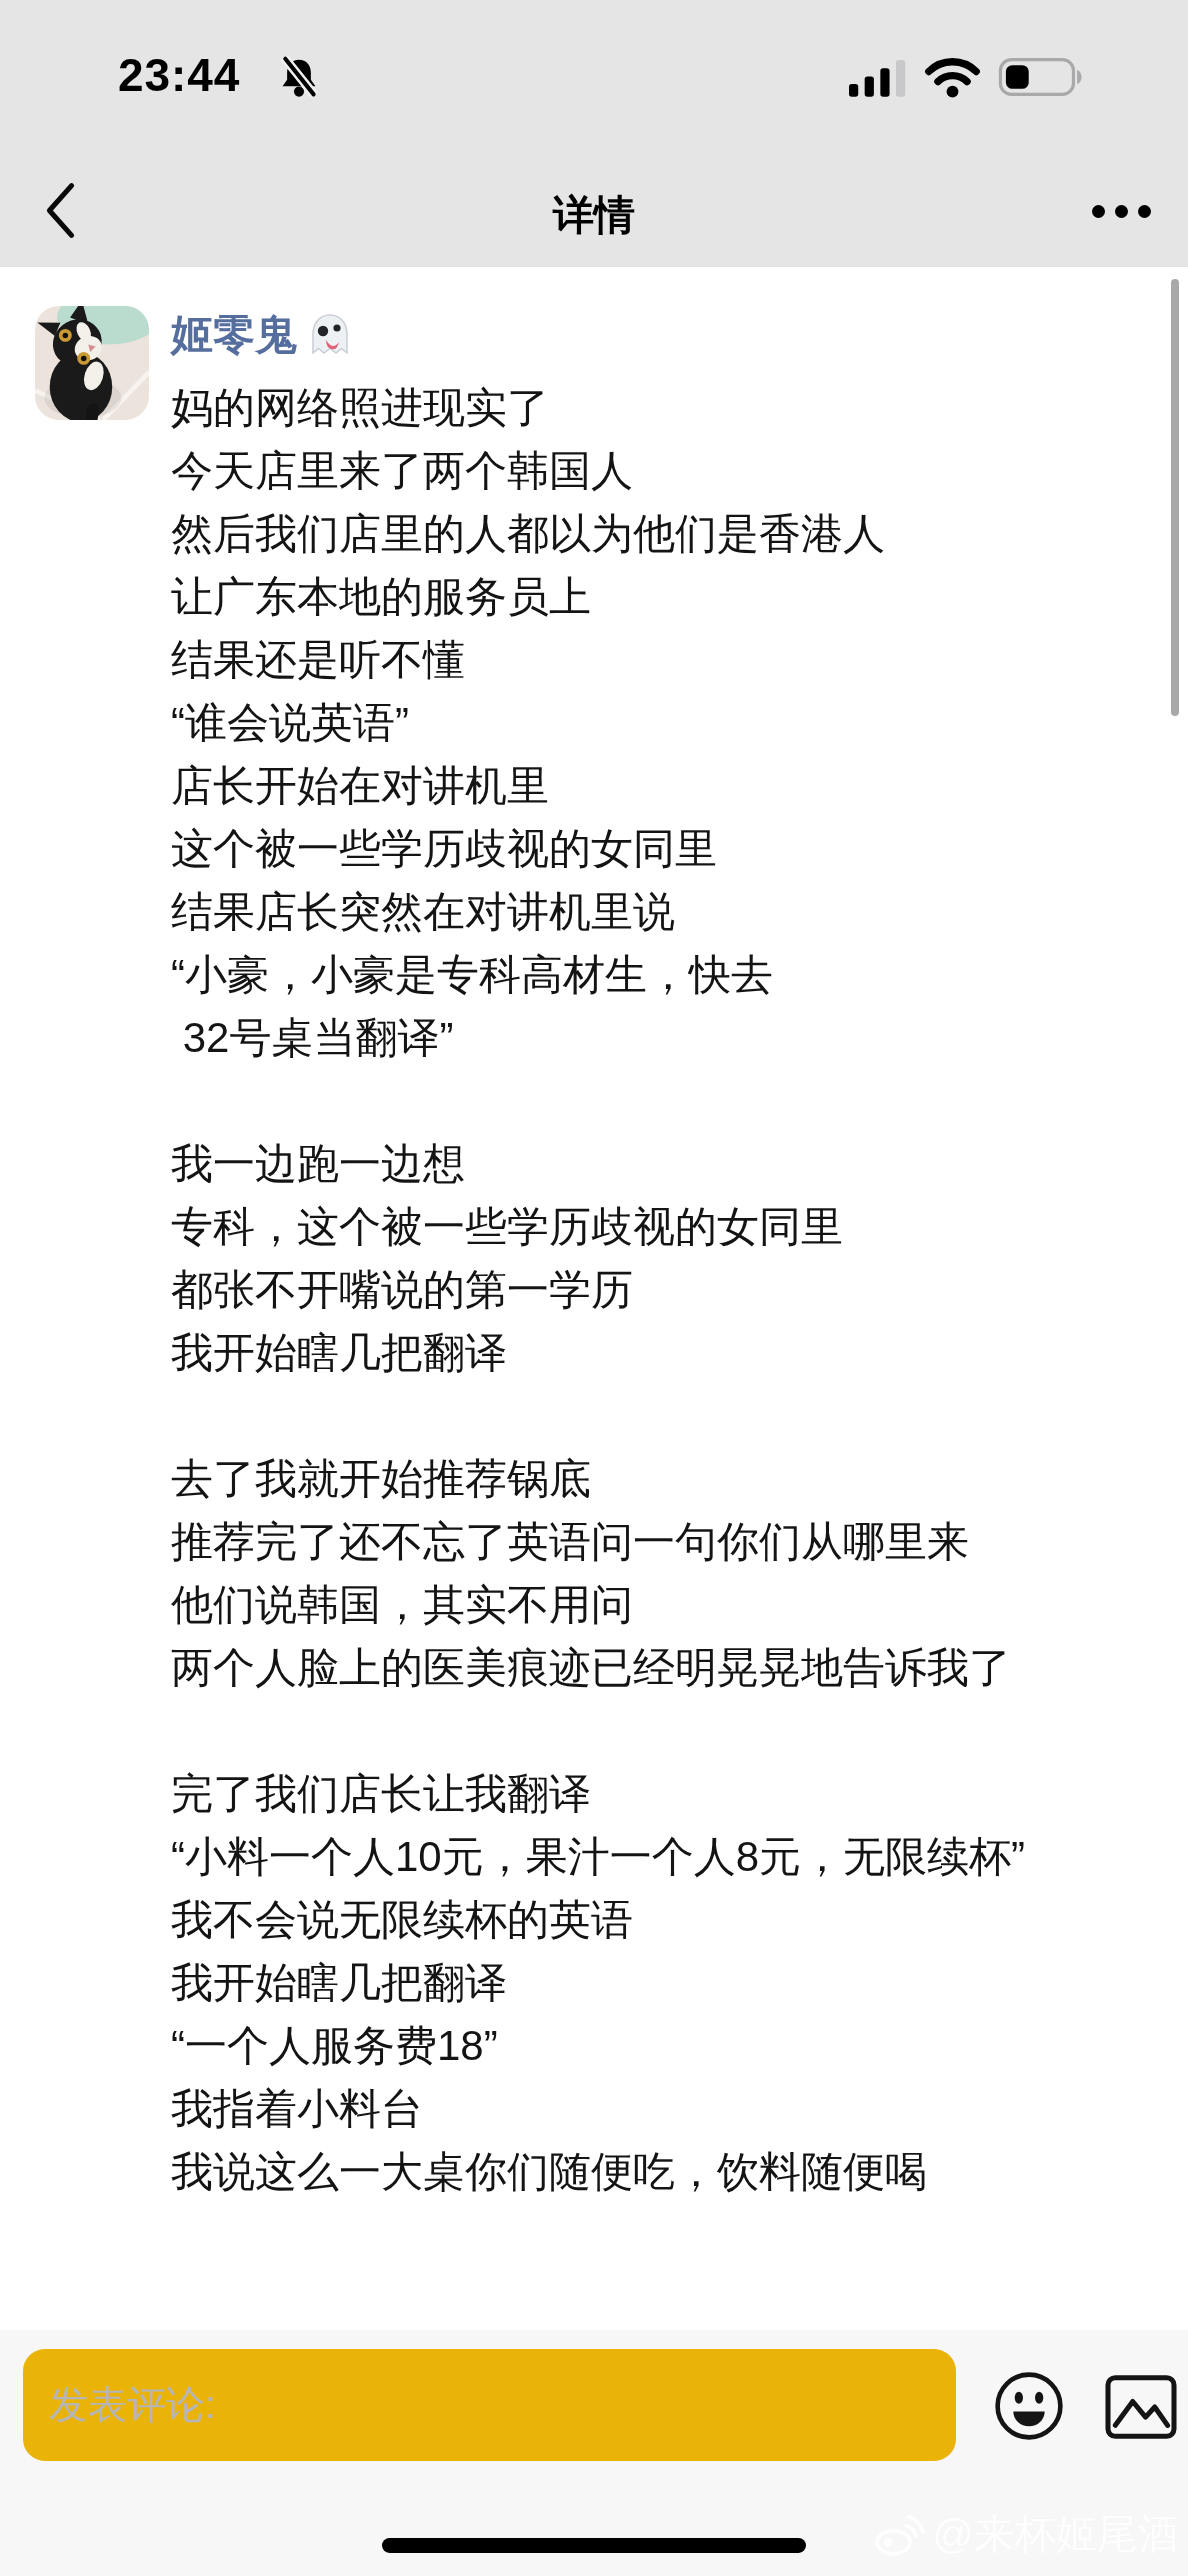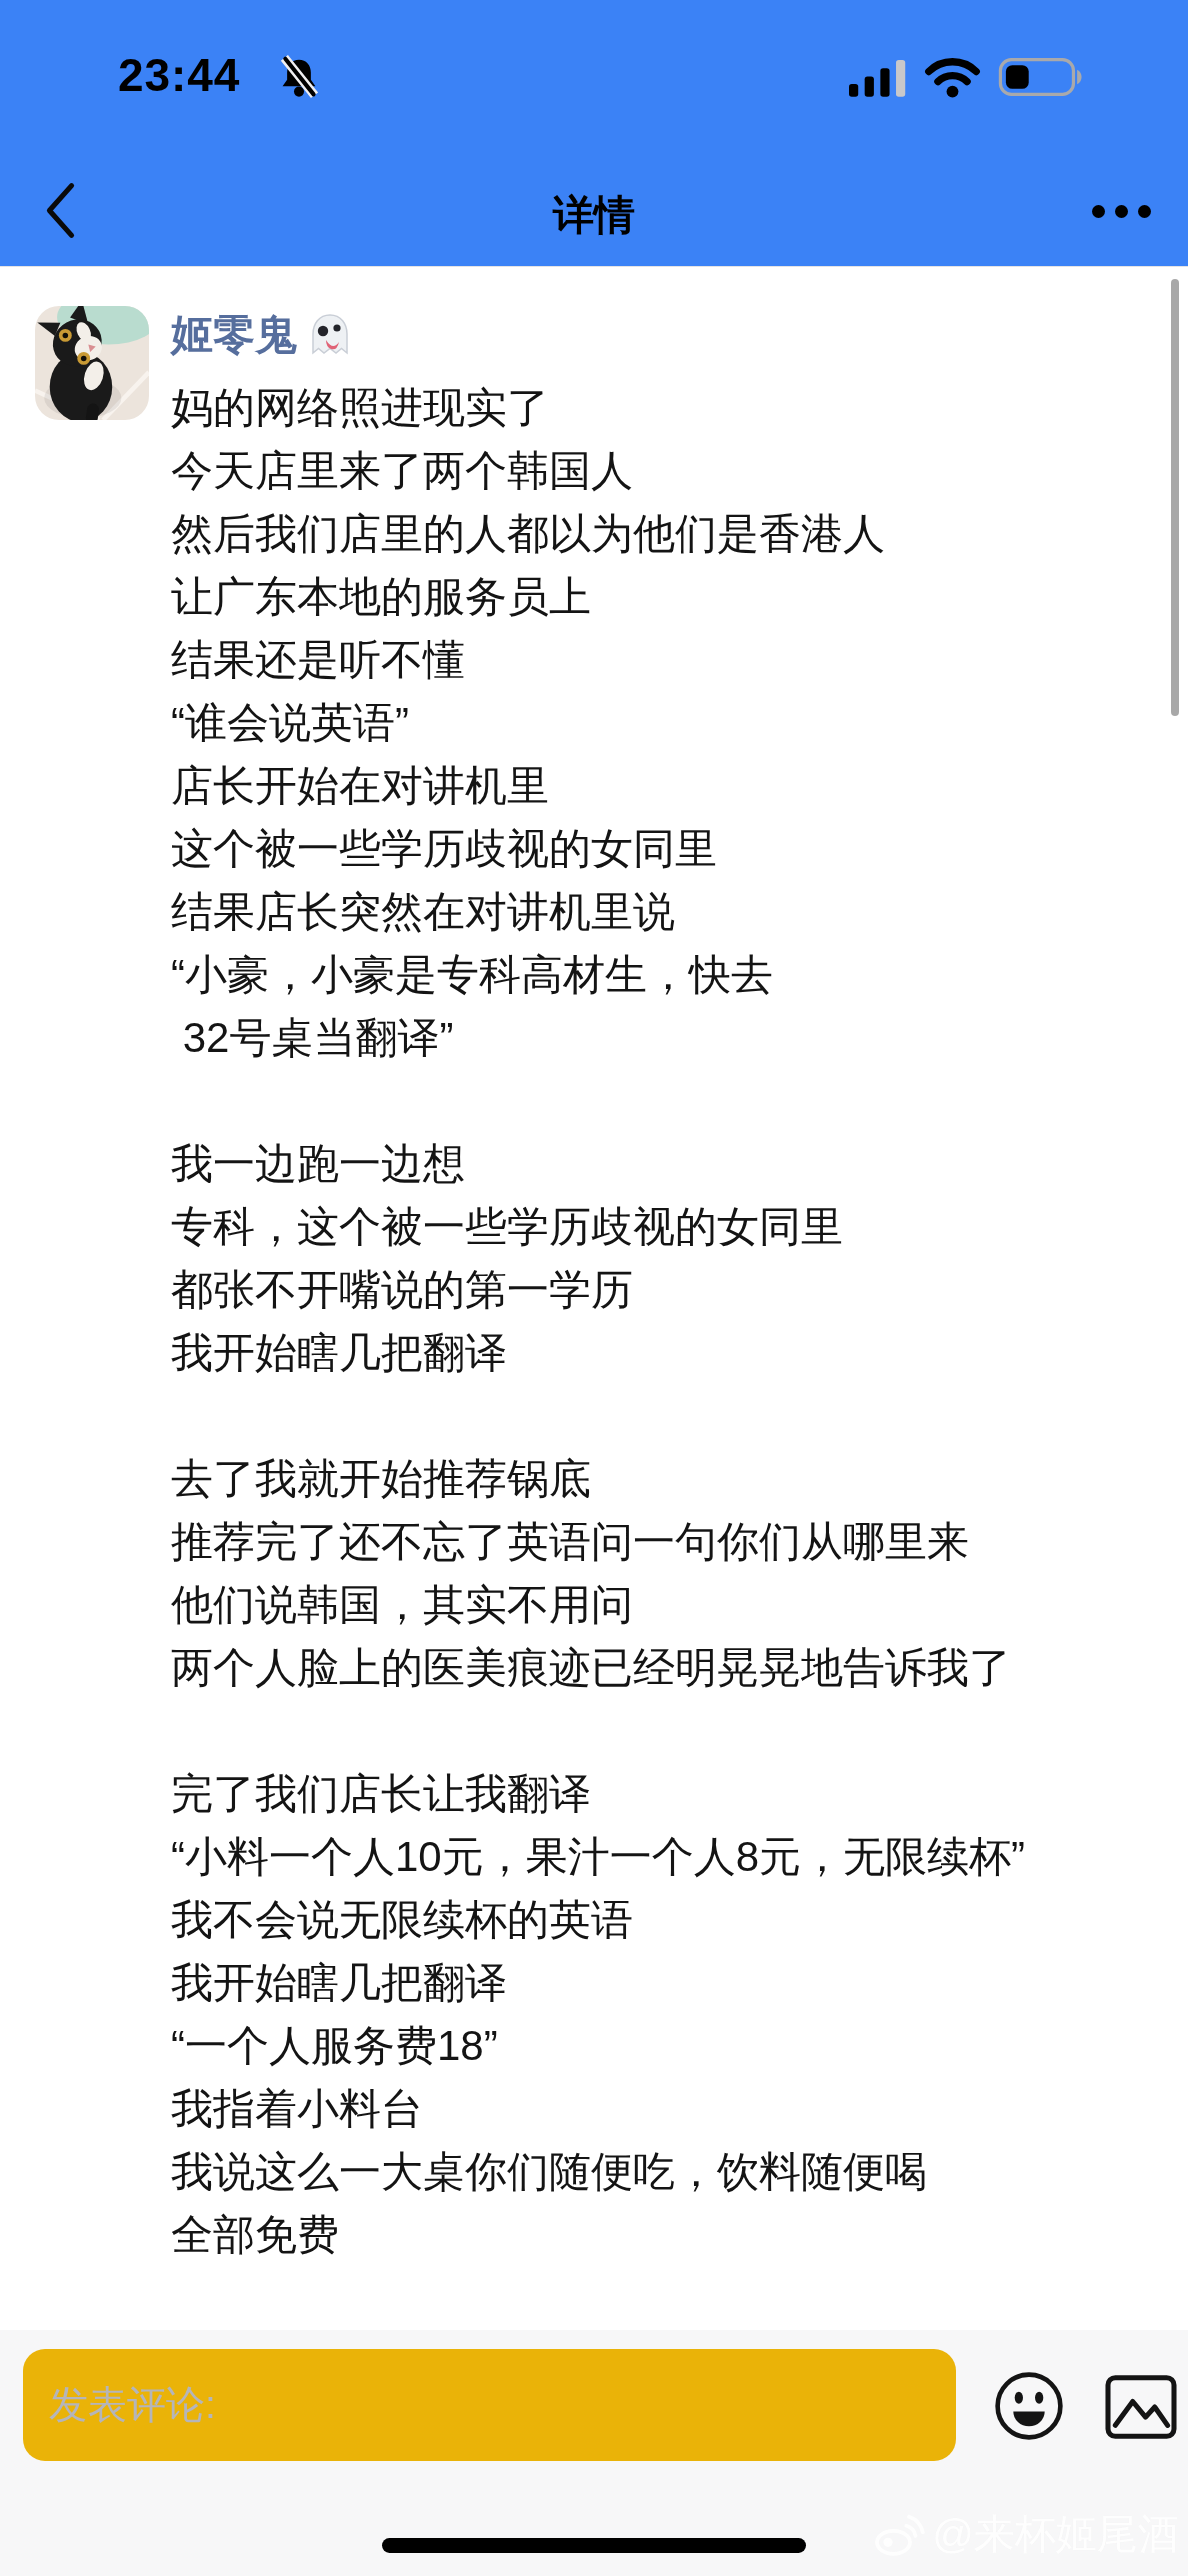--- a/index.html
+++ b/index.html
@@ -2,21 +2,21 @@
 <html style="font-size:14.7px"><head>
 <meta charset="utf-8">
 <style>
   html,body{margin:0;padding:0;}
   body{width:1188px;height:2576px;position:relative;overflow:hidden;
        font-family:"Liberation Sans","DejaVu Sans",sans-serif;background:#ffffff;}
   .screen{position:absolute;inset:0;}
 
   
   .header{position:absolute;left:0;top:0;width:1188px;height:267px;
-          background:#3b82f6;border-bottom:0.9px solid #e3e3e5;box-sizing:border-box;}
+          background:#e5e5e5;border-bottom:0.9px solid #e3e3e5;box-sizing:border-box;}
   .time{position:absolute;left:118px;top:48px;font-size:46px;font-weight:700;color:#000;letter-spacing:0.9px;}
   .bell{position:absolute;left:278px;top:55px;}
   .status-right{position:absolute;right:103px;top:53px;display:flex;align-items:center;gap:16.6px;height:48px;}
 
   .nav-back{position:absolute;left:42px;top:181px;width:37px;height:59px;cursor:pointer;}
   .nav-title{position:absolute;left:0;top:188px;width:1188px;text-align:center;
              font-size:41px;font-weight:700;color:#000;}
   .nav-more{position:absolute;right:37px;top:205px;display:flex;gap:10px;cursor:pointer;}
   .nav-more i{width:13px;height:13px;border-radius:50%;background:#000;display:block;}
 
@@ -156,21 +156,20 @@
         <div class="post-line">他们说韩国，其实不用问</div>
         <div class="post-line">两个人脸上的医美痕迹已经明晃晃地告诉我了</div>
         <div class="post-line">&nbsp;</div>
         <div class="post-line">完了我们店长让我翻译</div>
         <div class="post-line">“小料一个人10元，果汁一个人8元，无限续杯”</div>
         <div class="post-line">我不会说无限续杯的英语</div>
         <div class="post-line">我开始瞎几把翻译</div>
         <div class="post-line">“一个人服务费18”</div>
         <div class="post-line">我指着小料台</div>
         <div class="post-line">我说这么一大桌你们随便吃，饮料随便喝</div>
-        <div class="post-line">全部免费</div>
       </div>
   </div>
 
   <div class="scrollbar"></div>
 
   <div class="comment-bar">
     <input class="comment-input" type="text" placeholder="发表评论:" style="">
     <div class="icon-smiley">
       <svg width="72" height="72" viewBox="0 0 78 78">
         <circle cx="39" cy="39" r="34" fill="none" stroke="#141414" stroke-width="5"></circle>

